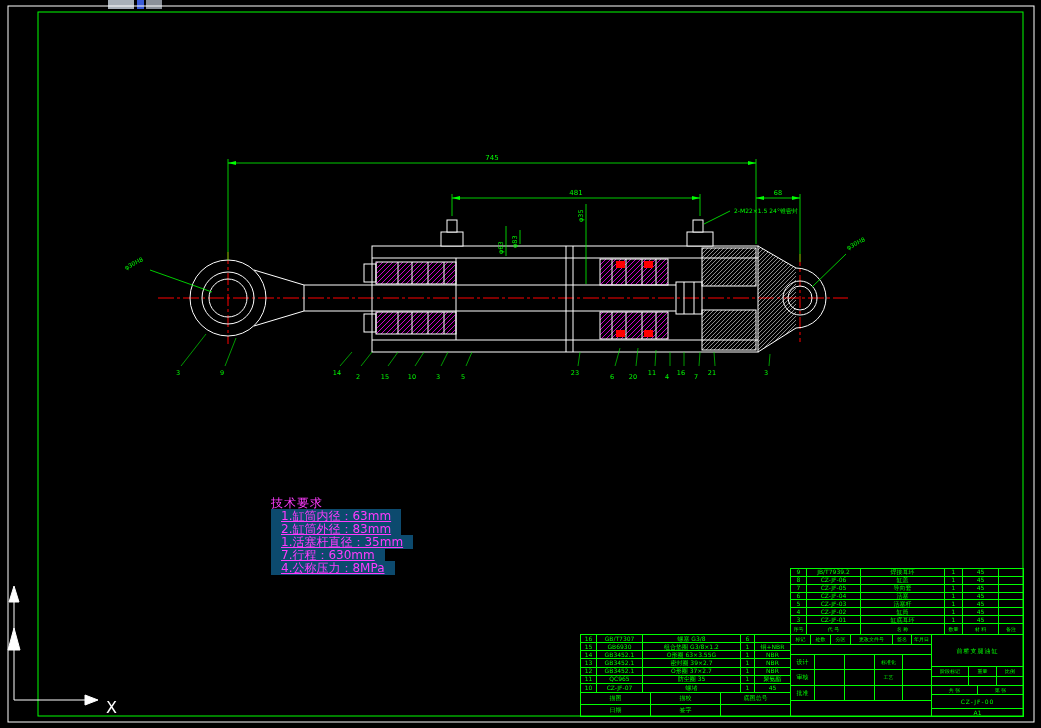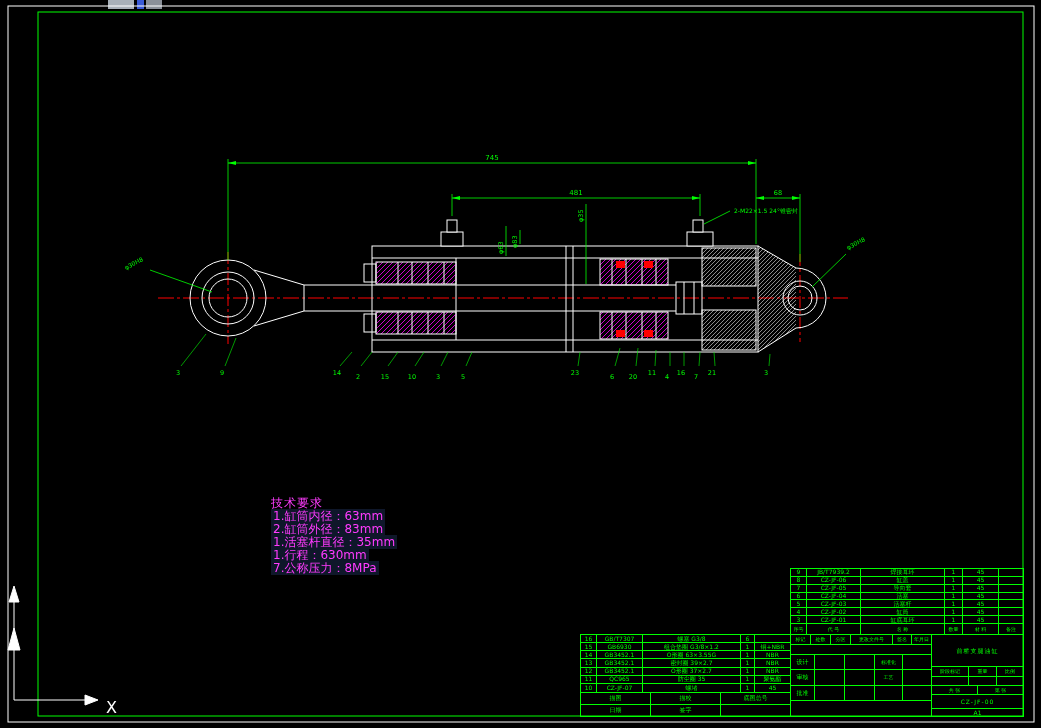--- a/index.html
+++ b/index.html
@@ -10,21 +10,21 @@
           font-family:"DejaVu Sans",sans-serif;}
   .frag{position:absolute;}
   .frag1{left:108px;top:0;width:26px;height:9px;background:#a8b0b8;}
   .frag2{left:137px;top:0;width:7px;height:9px;background:#3a5bd8;}
   .frag3{left:146px;top:0;width:16px;height:9px;background:#8a9098;}
   svg.draw{position:absolute;left:0;top:0;}
 
   
   .tech{position:absolute;left:271px;top:497px;color:#ff3bff;font-size:12px;line-height:13px;}
   .tech .t-title{letter-spacing:1px;}
-  .tech .t-line span{background:#0f172a;padding:0 2px;}
+  .tech .t-line span{background:#0c4a6e;padding:0 10px;text-decoration:underline;}
 
   
   .tb{position:absolute;box-sizing:border-box;border:1px solid var(--g);
       display:flex;flex-direction:column;color:var(--g);}
   .row{display:flex;flex:1;min-height:0;}
   .row.fixed10{flex:0 0 10px;}
   .c{box-sizing:border-box;border-right:1px solid var(--g);border-bottom:1px solid var(--g);
      display:flex;align-items:center;justify-content:center;font-size:6px;line-height:1;
      white-space:nowrap;overflow:hidden;}
   .c:last-child{border-right:none;}
@@ -201,22 +201,22 @@
         <text x="766" y="375">3</text>
       </g>
     </g>
   </svg>
 
   <div class="tech">
     <div class="t-title">技术要求</div>
     <div class="t-line"><span>1.缸筒内径：63mm</span></div>
     <div class="t-line"><span>2.缸筒外径：83mm</span></div>
     <div class="t-line"><span>1.活塞杆直径：35mm</span></div>
-    <div class="t-line"><span>1.行程：630mm</span></div>
-    <div class="t-line"><span>7.公称压力：8MPa</span></div>
+    <div class="t-line"><span>7.行程：630mm</span></div>
+    <div class="t-line"><span>4.公称压力：8MPa</span></div>
   </div>
 
   <div class="tb bom-upper">
     <div class="row">
       <div class="c w1">9</div>
       <div class="c w2">JB/T7939.2</div>
       <div class="c w3">焊接耳环</div>
       <div class="c w4">1</div>
       <div class="c w5">45</div>
       <div class="c w6"></div>

